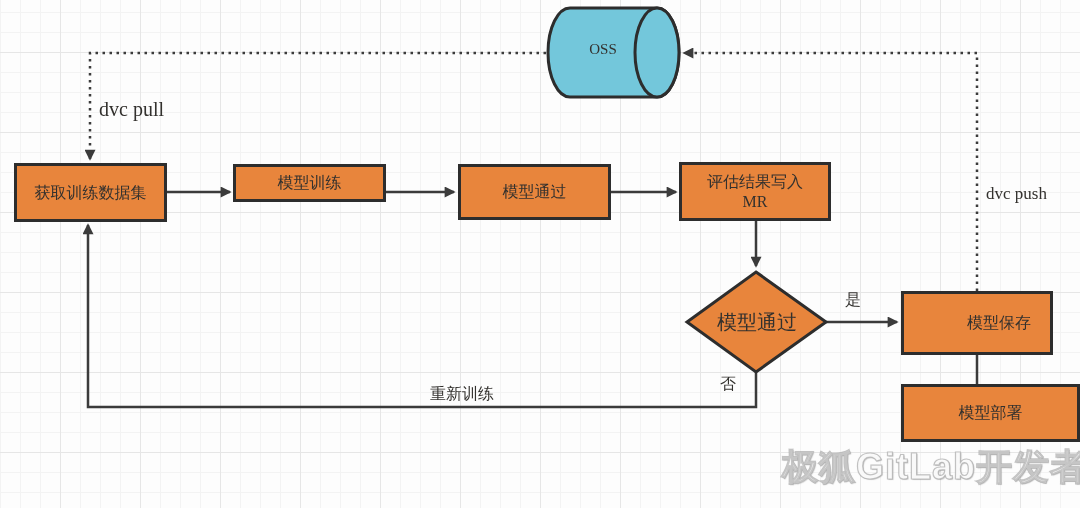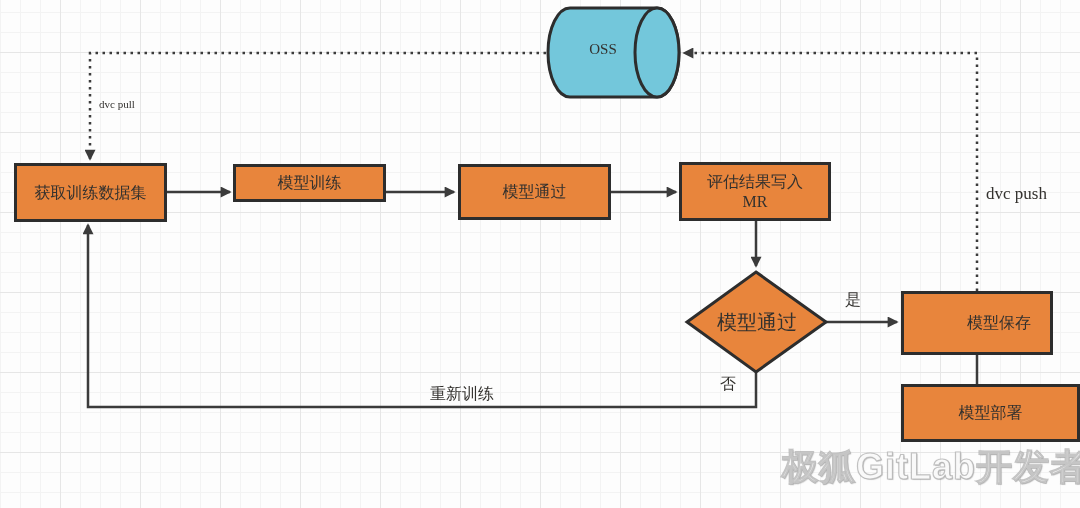--- a/index.html
+++ b/index.html
@@ -93,21 +93,21 @@
     <div>评估结果写入</div>
     <div>MR</div>
   </div>
 
   <div class="overlay-label" style="left:687px;top:306px;width:140px;height:32px;">模型通过</div>
 
   <div class="node" style="left:901px;top:291px;width:152px;height:64px;padding-left:44px;">模型保存</div>
 
   <div class="node" style="left:901px;top:384px;width:179px;height:58px;text-align:right;">模型部署</div>
 
-  <div class="flabel" style="left:99px;top:98px;font-size:11px;">dvc pull</div>
+  <div class="flabel" style="left:99px;top:98px;font-size:20px;">dvc pull</div>
   <div class="flabel" style="left:986px;top:184px;font-size:17px;">dvc push</div>
   <div class="flabel" style="left:845px;top:290px;">是</div>
   <div class="flabel" style="left:720px;top:374px;">否</div>
   <div class="flabel" style="left:430px;top:384px;">重新训练</div>
 
   <div id="watermark">
     <svg width="56" height="48" viewBox="0 0 56 48">
       <g fill="rgba(255,255,255,0.85)" stroke="rgba(160,160,160,0.55)" stroke-width="2">
         <path d="M22,6 C12,6 5,12 5,19.5 C5,24 7.5,27.5 11,29.8 L9.5,34.5 L15,31.5 C17.2,32.3 19.5,32.8 22,32.8 C32,32.8 39,26.8 39,19.5 C39,12 32,6 22,6 Z"></path>
         <path d="M40,20 C33,20 27.5,24.3 27.5,29.7 C27.5,35 33,39.3 40,39.3 C41.7,39.3 43.3,39 44.8,38.5 L49,40.8 L47.9,37.2 C50.4,35.4 52,32.7 52,29.7 C52,24.3 46.9,20 40,20 Z"></path>

